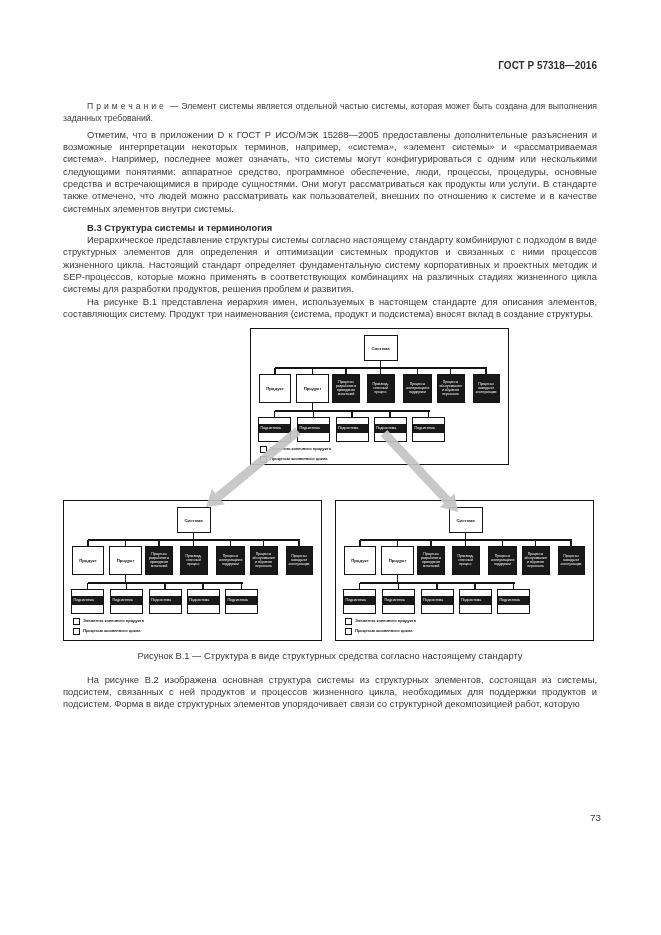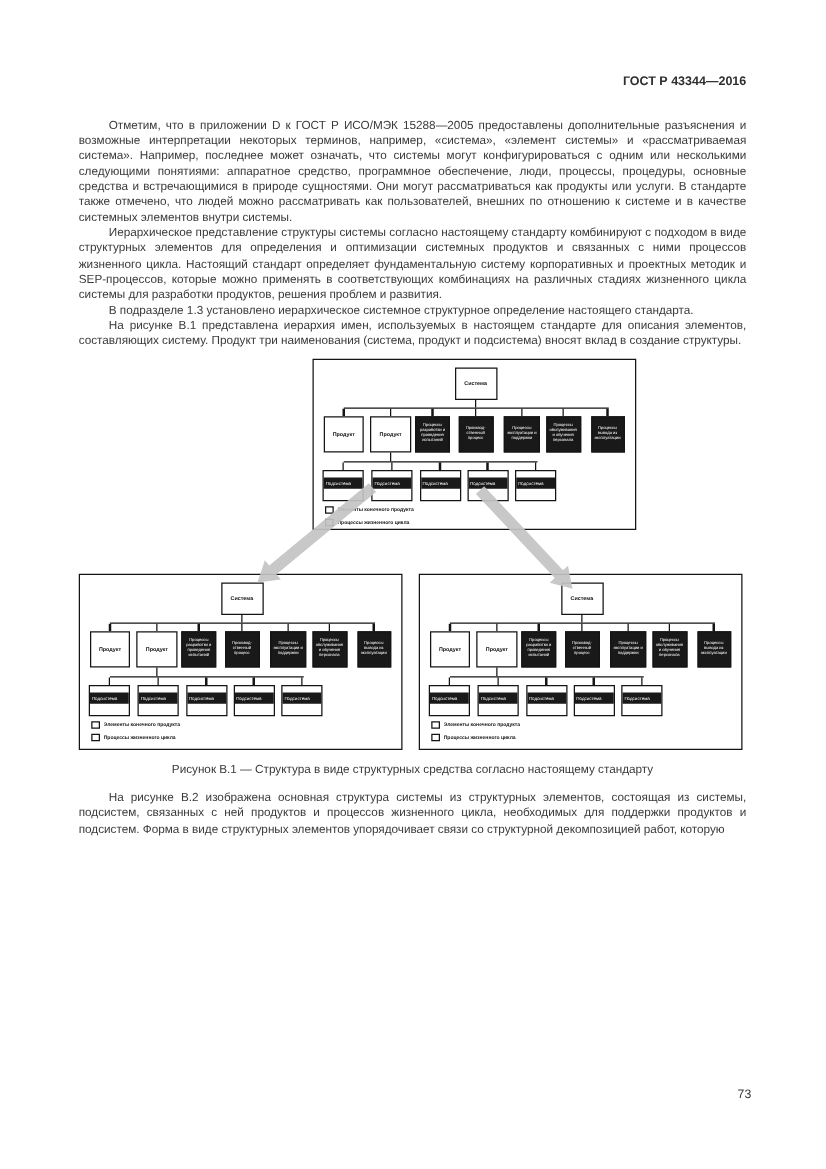--- a/index.html
+++ b/index.html
@@ -8,21 +8,21 @@
   .header{position:absolute;top:60px;right:64px;font-size:10px;font-weight:bold;color:#2e2e2e;}
   .body{position:absolute;left:63px;top:91px;width:534px;}
   .para{font-size:9.4px;line-height:12.35px;text-align:justify;text-indent:24px;margin:0;color:#3a3a3a;}
   .para b{color:#2e2e2e;}
   .note{font-size:8.6px;line-height:12.35px;margin:8.5px 0 4.5px 0;}
   .spaced{letter-spacing:3px;}
   .b3title{font-weight:bold;margin-top:6.5px;color:#2e2e2e;}
   .remark{margin-top:2.5px;}
   .caption{text-align:center;text-indent:0;margin-top:8px;}
   .closing{margin-top:11px;}
-  .pageno{position:absolute;top:870px;right:60px;font-size:9.8px;color:#3a3a3a;}
+  .pageno{position:absolute;top:812px;right:60px;font-size:9.8px;color:#3a3a3a;}
 
   
   .figure{position:relative;height:314px;margin-top:8px;}
   .diagram{position:absolute;border:1.4px solid #141414;background:#fff;box-sizing:border-box;}
   .d-top{left:187px;top:0;width:259px;height:137px;}
   .d-left{left:0px;top:172px;width:259px;height:141px;}
   .d-right{left:272px;top:172px;width:259px;height:141px;}
   .dbox{position:absolute;box-sizing:border-box;border:1.3px solid #141414;background:#fff;}
   .droot,.dproduct{display:flex;align-items:center;justify-content:center;
       font-size:4.3px;font-weight:bold;color:#111;text-align:center;}
@@ -34,32 +34,33 @@
   .dline{position:absolute;background:#141414;}
   .dlegsq{position:absolute;width:6.5px;height:6.5px;border:1px solid #141414;background:#fff;box-sizing:border-box;}
   .dlegtxt{position:absolute;font-size:4px;color:#141414;white-space:nowrap;font-weight:bold;line-height:6.5px;}
   .arrows{position:absolute;left:0;top:0;z-index:5;pointer-events:none;}
 </style>
 </head>
 <body>
 
 <div class="sheet">
 
-  <div class="header">ГОСТ Р 43344—2016</div>
+  <div class="header">ГОСТ Р 57318—2016</div>
 
   <div class="body">
 
 
+    <p class="para note"><span class="spaced">Примечание</span> <span>— Элемент системы является отдельной частью системы, которая может быть создана для выполнения заданных требований.</span></p>
 
 
 
     <p class="para remark">Отметим, что в приложении D к ГОСТ Р ИСО/МЭК 15288—2005 предоставлены дополнительные разъяснения и возможные интерпретации некоторых терминов, например, «система», «элемент системы» и «рассматриваемая система». Например, последнее может означать, что системы могут конфигурироваться с одним или несколькими следующими понятиями: аппаратное средство, программное обеспечение, люди, процессы, процедуры, основные средства и встречающимися в природе сущностями. Они могут рассматриваться как продукты или услуги. В стандарте также отмечено, что людей можно рассматривать как пользователей, внешних по отношению к системе и в качестве системных элементов внутри системы.</p>
 
+    <p class="para b3title">В.3 Структура системы и терминология</p>
     <p class="para">Иерархическое представление структуры системы согласно настоящему стандарту комбинируют с подходом в виде структурных элементов для определения и оптимизации системных продуктов и связанных с ними процессов жизненного цикла. Настоящий стандарт определяет фундаментальную систему корпоративных и проектных методик и SEP-процессов, которые можно применять в соответствующих комбинациях на различных стадиях жизненного цикла системы для разработки продуктов, решения проблем и развития.</p>
-    <p class="para">В подразделе 1.3 установлено иерархическое системное структурное определение настоящего стандарта.</p>
     <p class="para">На рисунке В.1 представлена иерархия имен, используемых в настоящем стандарте для описания элементов, составляющих систему. Продукт три наименования (система, продукт и подсистема) вносят вклад в создание структуры.</p>
 
     <div class="figure">
       <div class="diagram d-top" id="diag-top">
           <div class="dbox droot" style="left: 112.5px; top: 6px; width: 34px; height: 26px;">Система</div>
           <div class="dline" style="left: 128.9px; top: 32px; width: 1.2px; height: 6px;"></div>
           <div class="dline" style="left: 24px; top: 38px; width: 212.2px; height: 1.2px;"></div>
           <div class="dline" style="left: 23.4px; top: 39px; width: 1.2px; height: 6px;"></div>
           <div class="dbox dproduct" style="left: 8px; top: 45px; width: 32px; height: 29px;">Продукт</div>
           <div class="dline" style="left: 60.9px; top: 39px; width: 1.2px; height: 6px;"></div>

